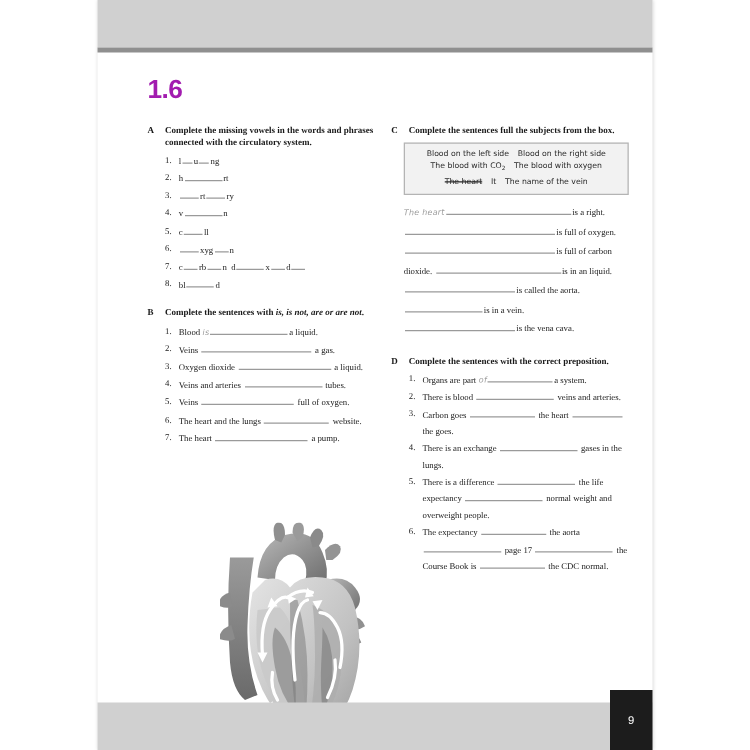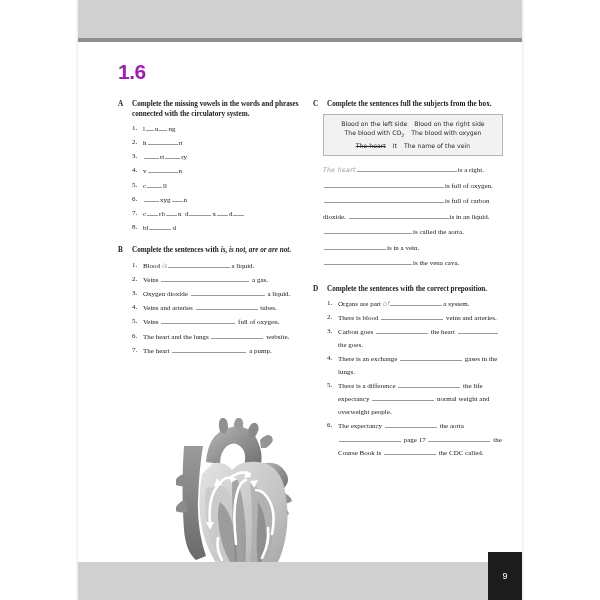--- a/index.html
+++ b/index.html
@@ -399,21 +399,21 @@
           <li>
             <span class="num">4.</span>
             <span><span>There is an exchange</span> <span class="bl w8"></span> <span>gases in the lungs.</span></span>
           </li>
           <li>
             <span class="num">5.</span>
             <span><span>There is a difference</span> <span class="bl w8"></span> <span>the life expectancy</span> <span class="bl w8"></span> <span>normal weight and overweight people.</span></span>
           </li>
           <li>
             <span class="num">6.</span>
-            <span><span>The expectancy</span> <span class="bl w7"></span> <span>the aorta</span> <span class="bl w8"></span> <span>page 17</span> <span class="bl w8"></span> <span>the Course Book is</span> <span class="bl w7"></span> <span>the CDC called.</span></span>
+            <span><span>The expectancy</span> <span class="bl w7"></span> <span>the aorta</span> <span class="bl w8"></span> <span>page 17</span> <span class="bl w8"></span> <span>the Course Book is</span> <span class="bl w7"></span> <span>the CDC normal.</span></span>
           </li>
         </ol>
       </div>
 
     </div>
   </div>
 
   <div class="footer-band"></div>
   <div class="footer-pagebox">9</div>
 

